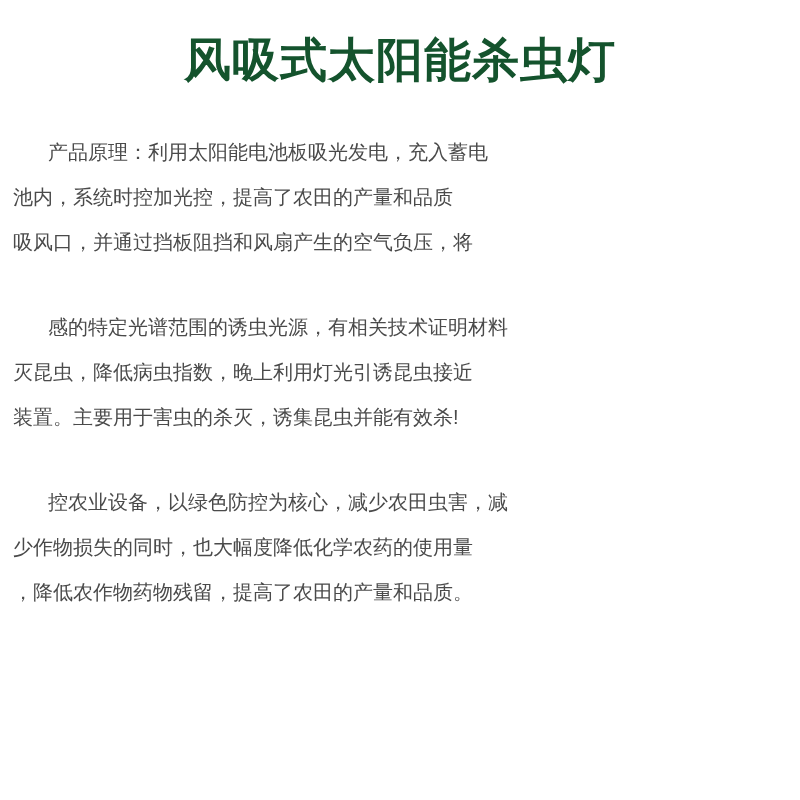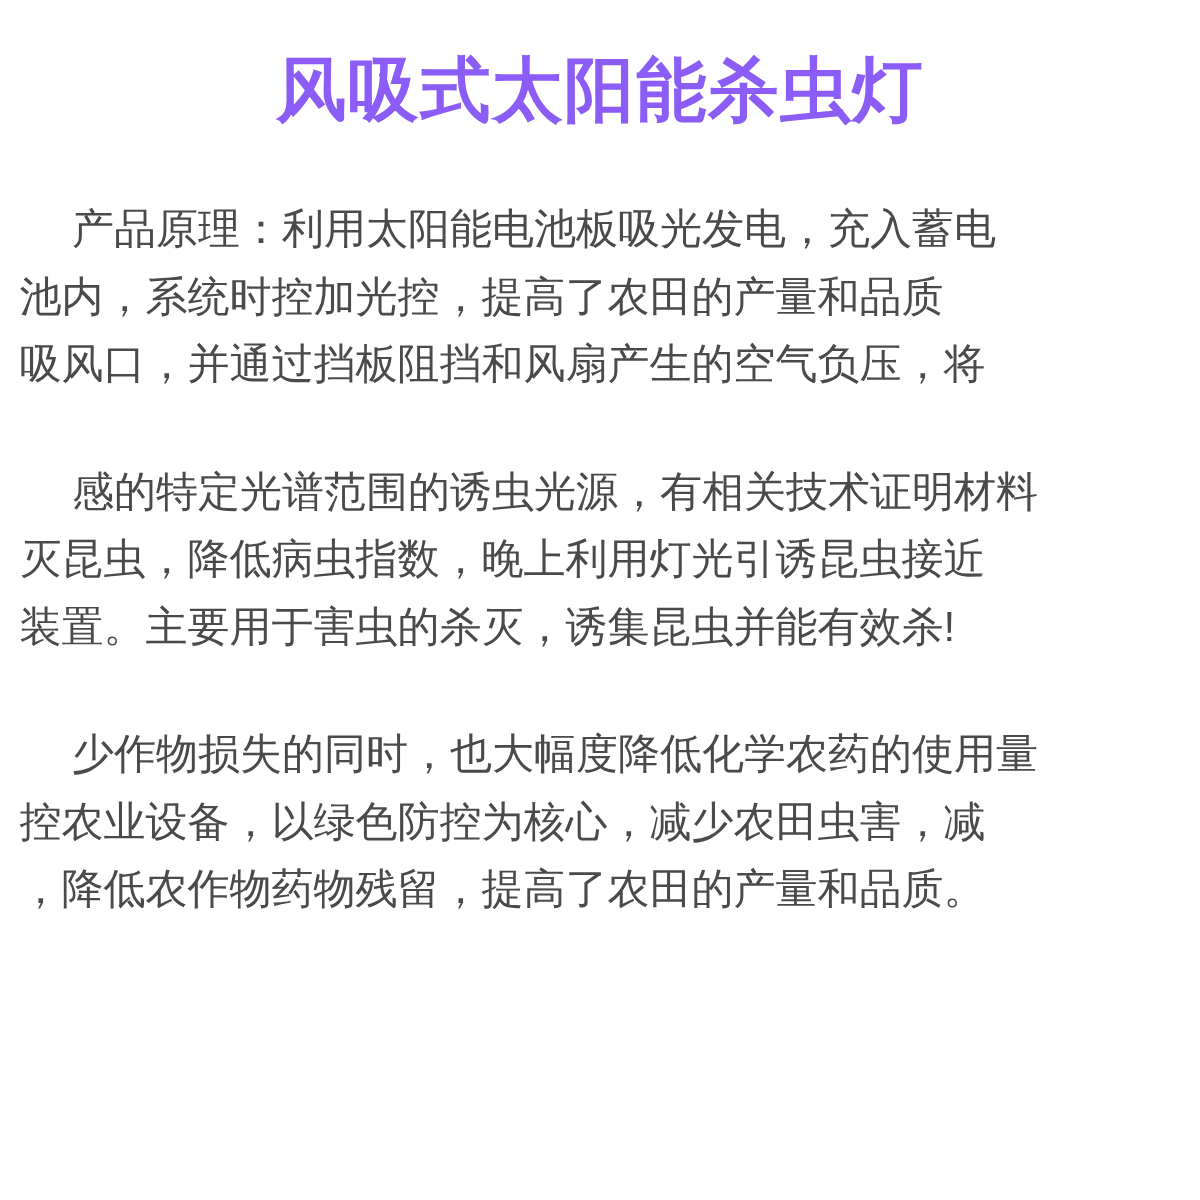--- a/index.html
+++ b/index.html
@@ -16,28 +16,28 @@
       height: 800px;
       background: #ffffff;
       box-sizing: border-box;
     }
     .title {
       margin: 30px 14px 0 14px;
       text-align: center;
       font-size: 47px;
       font-weight: 700;
       line-height: 60px;
-      color: #8b5cf6;
+      color: #14532d;
       letter-spacing: 1px;
       white-space: nowrap;
     }
     .content {
       margin: 0 13px;
       color: #4a4a4a;
-      font-size: 28px;
+      font-size: 20px;
       line-height: 45px;
     }
     .para {
       margin-top: 40px;
     }
     .line {
       white-space: nowrap;
     }
     .para .line:first-child {
       text-indent: 35px;
@@ -58,19 +58,19 @@
       <div class="line">吸风口，并通过挡板阻挡和风扇产生的空气负压，将</div>
     </div>
 
     <div class="para">
       <div class="line">感的特定光谱范围的诱虫光源，有相关技术证明材料</div>
       <div class="line">灭昆虫，降低病虫指数，晚上利用灯光引诱昆虫接近</div>
       <div class="line">装置。主要用于害虫的杀灭，诱集昆虫并能有效杀!</div>
     </div>
 
     <div class="para">
+      <div class="line">控农业设备，以绿色防控为核心，减少农田虫害，减</div>
       <div class="line">少作物损失的同时，也大幅度降低化学农药的使用量</div>
-      <div class="line">控农业设备，以绿色防控为核心，减少农田虫害，减</div>
       <div class="line">，降低农作物药物残留，提高了农田的产量和品质。</div>
     </div>
 
   </div>
 </div>
 
 </body></html>

